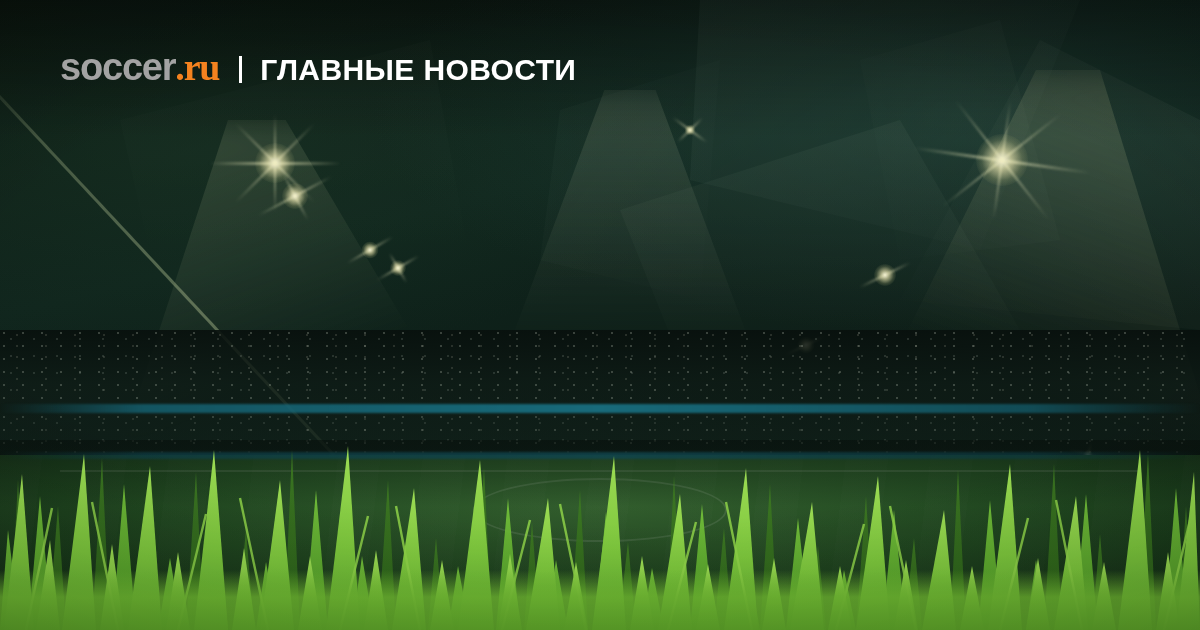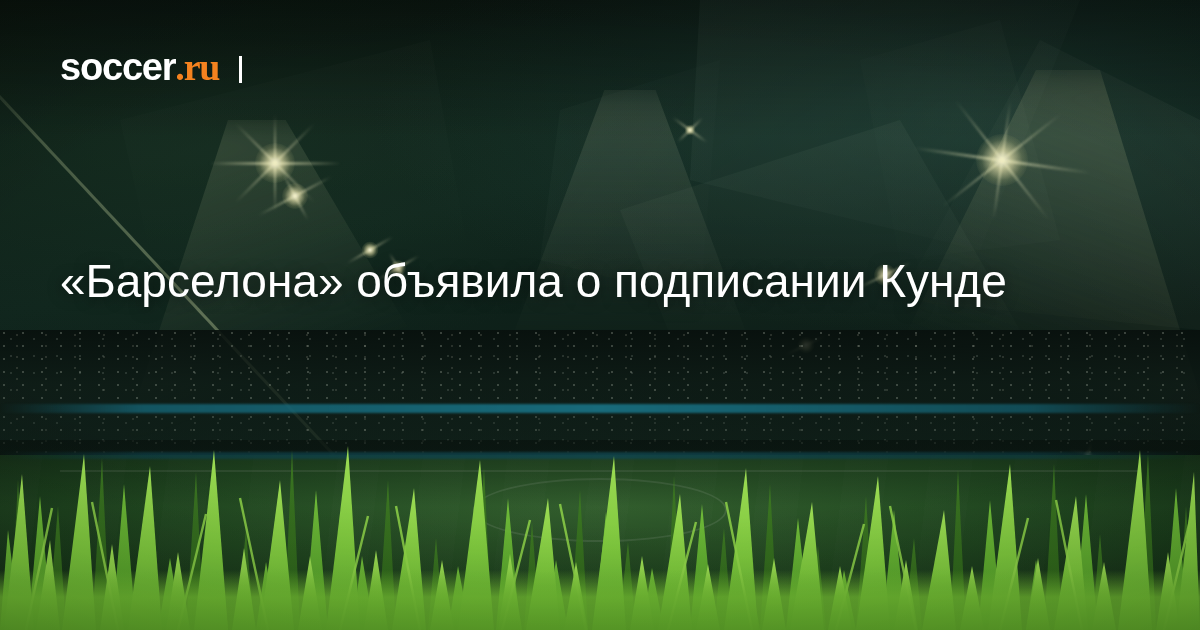--- a/index.html
+++ b/index.html
@@ -103,21 +103,21 @@
     position:absolute;inset:0;pointer-events:none;
     background:
       radial-gradient(130% 100% at 50% 45%, rgba(0,0,0,0) 38%, rgba(0,0,0,.42) 100%),
       linear-gradient(180deg,rgba(0,0,0,.40) 0%,rgba(0,0,0,0) 22%);
   }
   
   .header{
     position:absolute;left:60px;top:48px;display:flex;align-items:baseline;z-index:40;
   }
   .logo{font-size:38px;font-weight:bold;letter-spacing:-1.2px;line-height:1;white-space:nowrap;}
-  .logo .s-green{color:#ffffff;}
+  .logo .s-green{color:#a3a3a3;}
   .logo .s-orange{color:#f5821f;font-family:Liberation Serif, serif;}
   .sep{
     display:inline-block;width:3px;height:27px;background:#ffffff;
     margin:0 18px 0 20px;position:relative;top:3px;flex:none;
   }
   .kicker{
     color:#ffffff;font-size:30px;font-weight:bold;letter-spacing:.4px;
     line-height:1;white-space:nowrap;
   }
   
@@ -371,17 +371,17 @@
     <div class="grass-base"></div>
   </div>
 
   <div class="vignette"></div>
 
   <div class="header">
     <div class="logo">
       <span class="s-green">soccer</span><span class="s-orange">.ru</span>
     </div>
     <span class="sep"></span>
-  </div>
-
-  <div class="headline">«Барселона» объявила о подписании Кунде</div>
+    <div class="kicker">ГЛАВНЫЕ НОВОСТИ</div>
+  </div>
+
 
 </div>
 
 </body></html>

